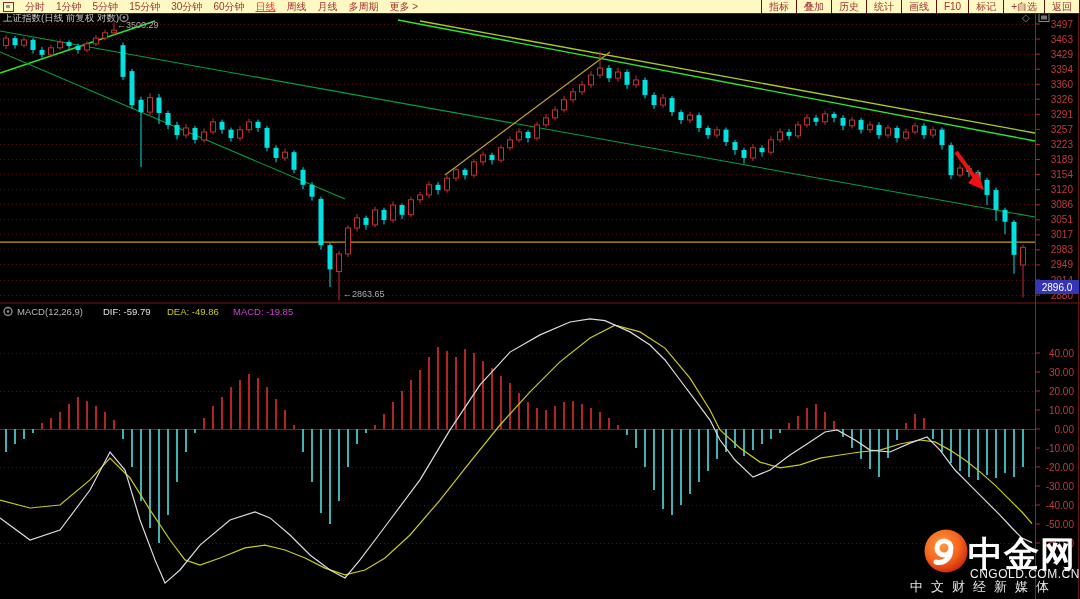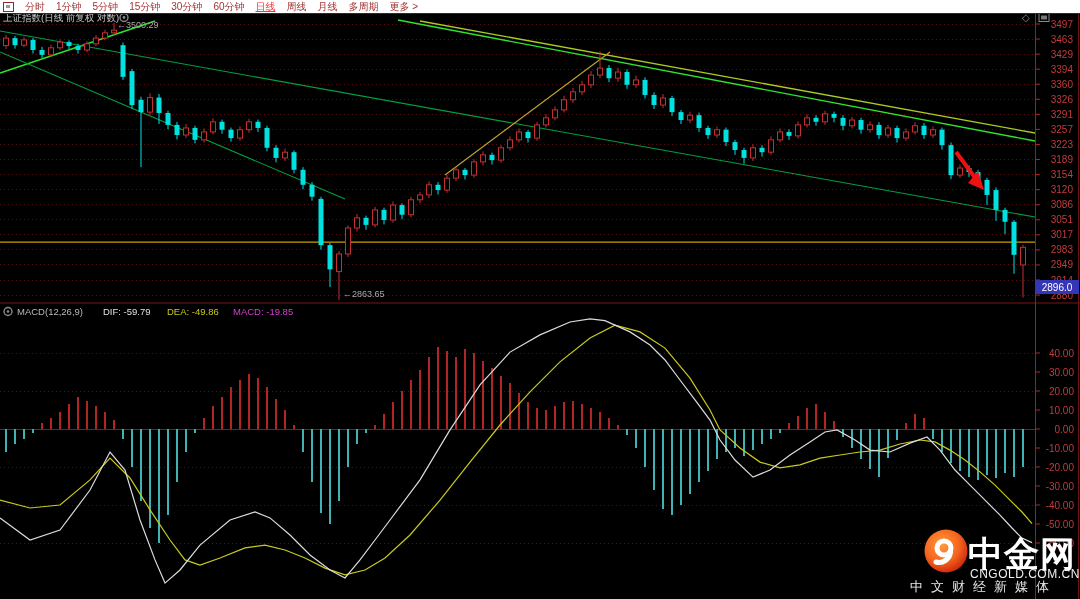--- a/index.html
+++ b/index.html
@@ -1,20 +1,20 @@
 <!DOCTYPE html>
 <html><head>
 <meta charset="utf-8">
 <style>
   html,body{margin:0;padding:0;background:#000;}
   .screen{position:relative;width:1080px;height:599px;background:#000;overflow:hidden;
           font-family:"Liberation Sans",sans-serif;}
   .toolbar{position:absolute;top:0;left:0;width:1080px;height:13px;z-index:5;
            display:flex;justify-content:space-between;align-items:center;
-           background:#ffffff;border-bottom:1px solid #641414;font-size:10px;color:#a03434;line-height:13px;}
+           background:#fef9c3;border-bottom:1px solid #641414;font-size:10px;color:#a03434;line-height:13px;}
   .tb-left{display:flex;align-items:center;gap:11px;padding-left:3px;}
   .tb-right{display:flex;align-items:center;}
   .tb-item{cursor:default;white-space:nowrap;}
   .tb-item.active{color:#ff3232;text-decoration:underline;}
   .tb-right .tb-item{padding:0 7px;border-left:1px solid #5c1414;}
   .tb-right .tb-item:last-child{border-right:1px solid #5c1414;}
   .win-icon{display:inline-block;width:9px;height:8px;border:1px solid #8a2a2a;position:relative;}
   .win-icon span{position:absolute;left:2px;top:2px;width:4px;height:3px;background:#999;}
   svg{position:absolute;top:0;left:0;}
   text{font-family:"Liberation Sans",sans-serif;}
@@ -34,20 +34,31 @@
         <span class="tb-item">1分钟</span>
         <span class="tb-item">5分钟</span>
         <span class="tb-item">15分钟</span>
         <span class="tb-item">30分钟</span>
         <span class="tb-item">60分钟</span>
         <span class="tb-item active">日线</span>
         <span class="tb-item">周线</span>
         <span class="tb-item">月线</span>
         <span class="tb-item">多周期</span>
         <span class="tb-item">更多 &gt;</span>
+      </div>
+    <div class="tb-right">
+        <span class="tb-item">指标</span>
+        <span class="tb-item">叠加</span>
+        <span class="tb-item">历史</span>
+        <span class="tb-item">统计</span>
+        <span class="tb-item">画线</span>
+        <span class="tb-item">F10</span>
+        <span class="tb-item">标记</span>
+        <span class="tb-item">+自选</span>
+        <span class="tb-item">返回</span>
       </div>
   </div>
 
   <svg width="1080" height="599" viewBox="0 0 1080 599">
     <defs>
       <clipPath id="clipMain">
           <rect x="0" y="14" width="1036" height="290"></rect>
         </clipPath>
       <clipPath id="clipMacd">
           <rect x="0" y="306" width="1036" height="293"></rect>

